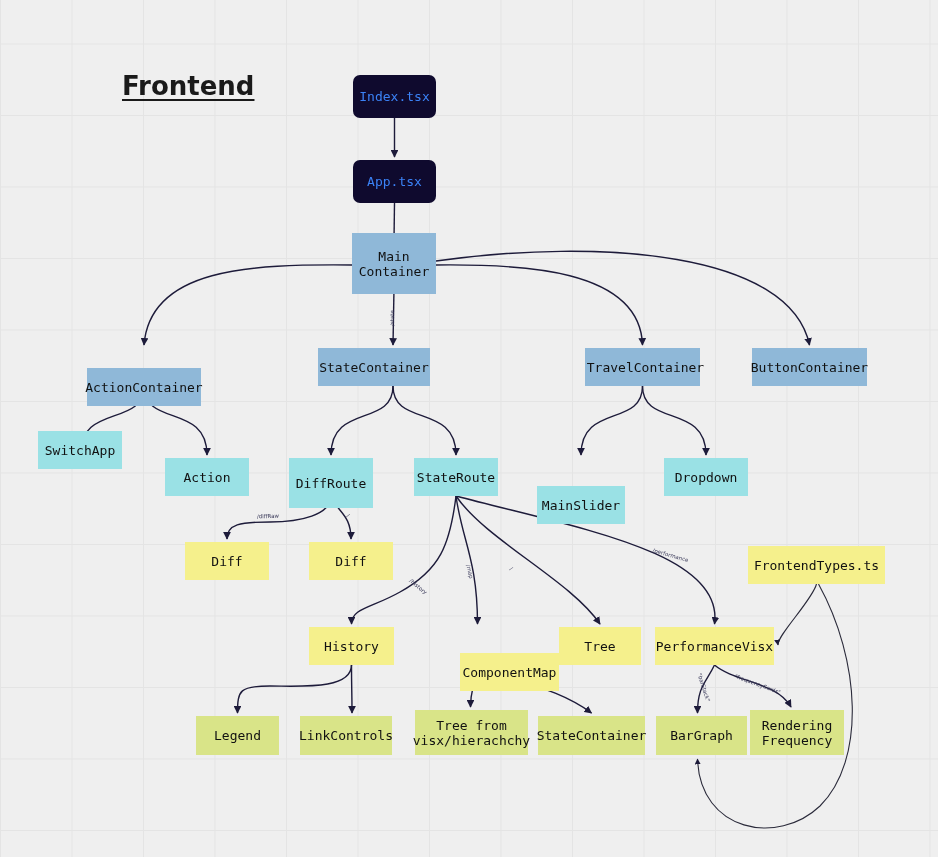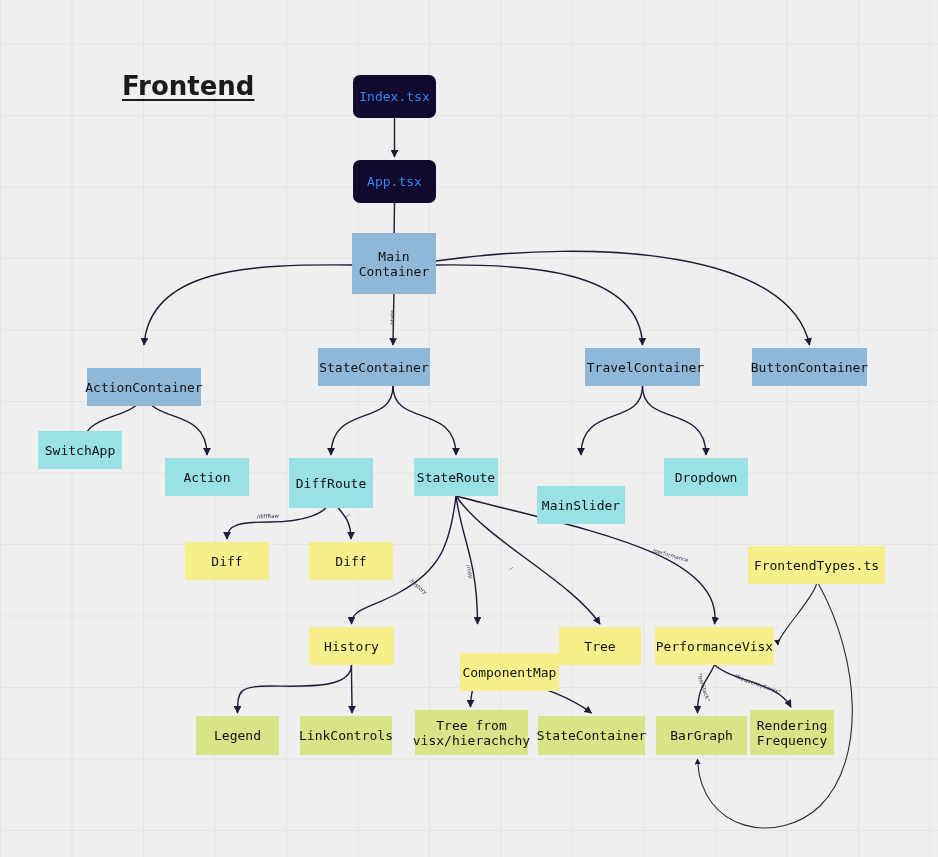--- a/index.html
+++ b/index.html
@@ -139,17 +139,17 @@
       <div class="node yellow" style="left: 309px; top: 627px; width: 85px; height: 38px;">History</div>
       <div class="node yellow" style="left: 428px; top: 653px; width: 99px; height: 38px; margin-left: 32px;">ComponentMap</div>
       <div class="node yellow" style="left: 559px; top: 627px; width: 82px; height: 38px;">Tree</div>
       <div class="node yellow" style="left: 655px; top: 627px; width: 119px; height: 38px;">PerformanceVisx</div>
       <div class="node lime" style="left: 196px; top: 716px; width: 83px; height: 39px;">Legend</div>
       <div class="node lime" style="left: 300px; top: 716px; width: 92px; height: 39px;">LinkControls</div>
       <div class="node lime" style="left: 415px; top: 710px; width: 113px; height: 45px;">Tree from
 visx/hierachchy</div>
       <div class="node lime" style="left: 538px; top: 716px; width: 107px; height: 39px;">StateContainer</div>
       <div class="node lime" style="left: 656px; top: 716px; width: 91px; height: 39px;">BarGraph</div>
-      <div class="node lime" style="left: 750px; top: 710px; width: 84px; height: 45px;">Rendering
+      <div class="node lime" style="left: 750px; top: 710px; width: 94px; height: 45px;">Rendering
 Frequency</div>
     </div>
 
 </div>
 
 </body></html>

